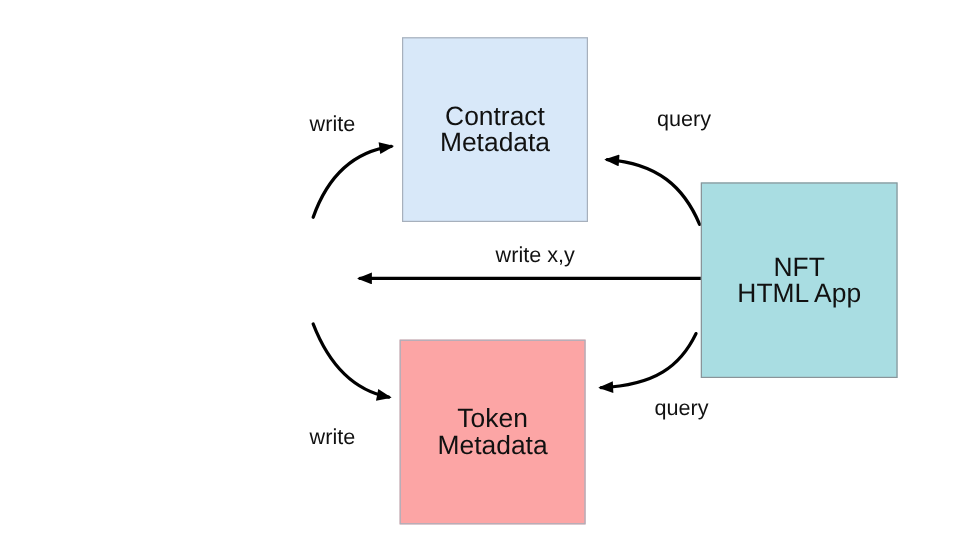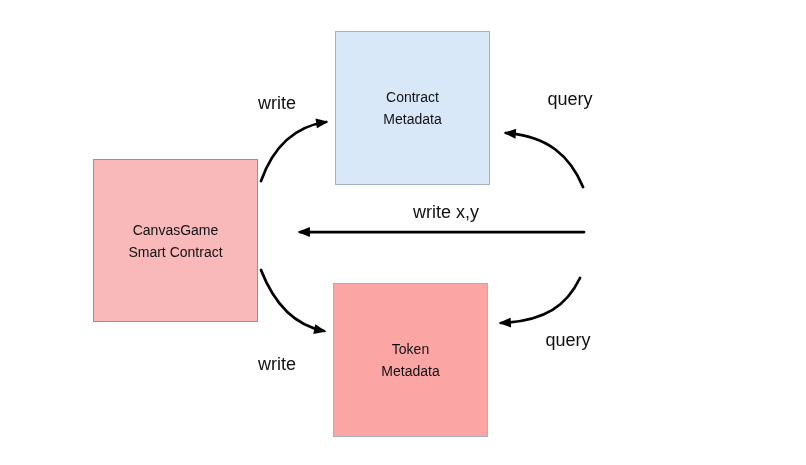--- a/index.html
+++ b/index.html
@@ -31,21 +31,21 @@
   }
   .node {
     position: absolute;
     box-sizing: border-box;
     border: 1.5px solid #999999;
     display: flex;
     flex-direction: column;
     align-items: center;
     justify-content: center;
     text-align: right;
-    font-size: 14px;
+    font-size: 22px;
     line-height: 22px;
   }
   #node-canvasgame { left: 93px;  top: 159px; width: 165px; height: 163px; background: #f9b9bb; border-color: #999193; }
   #node-contract-metadata { left: 335px; top: 31px;  width: 155px; height: 154px; background: #d8e8f9; border-color: #a7b0bc; border-width: 1px; }
   #node-token-metadata { left: 333px; top: 283px; width: 155px; height: 154px; background: #d8e8f9; border-color: #a7b0bc; border-width: 1px; }
   #node-nft { left: 584px; top: 152px; width: 164px; height: 163px; background: #a9dde2; border-color: #8a9499; }
   .edge-label {
     position: absolute;
     transform: translateX(-50%);
     font-size: 18px;
@@ -69,35 +69,35 @@
         <path d="M0,0 L10,4 L0,8 Z" fill="#000000"></path>
       </marker>
     </defs>
     <path class="edge" d="M 261 181 C 272 150, 291 127, 326 122" marker-end="url(#arrowhead)"></path>
     <path class="edge" d="M 583 187 C 570 156, 548 136, 506 133" marker-end="url(#arrowhead)"></path>
     <path class="edge" d="M 584 232 L 300 232" marker-end="url(#arrowhead)"></path>
     <path class="edge" d="M 261 270 C 273 301, 293 325, 324 331" marker-end="url(#arrowhead)"></path>
     <path class="edge" d="M 580 278 C 567 305, 546 321, 501 323" marker-end="url(#arrowhead)"></path>
   </svg>
 
-  <div class="node" id="node-canvasgame" style="background-color: rgb(249, 185, 187); border-color: rgb(153, 145, 147);">
-    <div>CanvasGame</div>
-    <div>Smart Contract</div>
-  </div>
 
   <div class="node" id="node-contract-metadata" style="background-color: rgb(216, 232, 249); border-color: rgb(167, 176, 188);">
     <div>Contract</div>
     <div>Metadata</div>
   </div>
 
   <div class="node" id="node-token-metadata" style="background-color: #fca5a5; border-color: rgb(167, 176, 188);">
     <div>Token</div>
     <div>Metadata</div>
   </div>
 
+  <div class="node" id="node-nft" style="background-color: rgb(169, 221, 226); border-color: rgb(138, 148, 153);">
+    <div>NFT</div>
+    <div>HTML App</div>
+  </div>
 
   <div class="edge-label" id="label-write-top">write</div>
   <div class="edge-label" id="label-query-top">query</div>
   <div class="edge-label" id="label-move-xy">write x,y</div>
   <div class="edge-label" id="label-write-bottom">write</div>
   <div class="edge-label" id="label-query-bottom">query</div>
 
 </div>
 
 </body></html>

